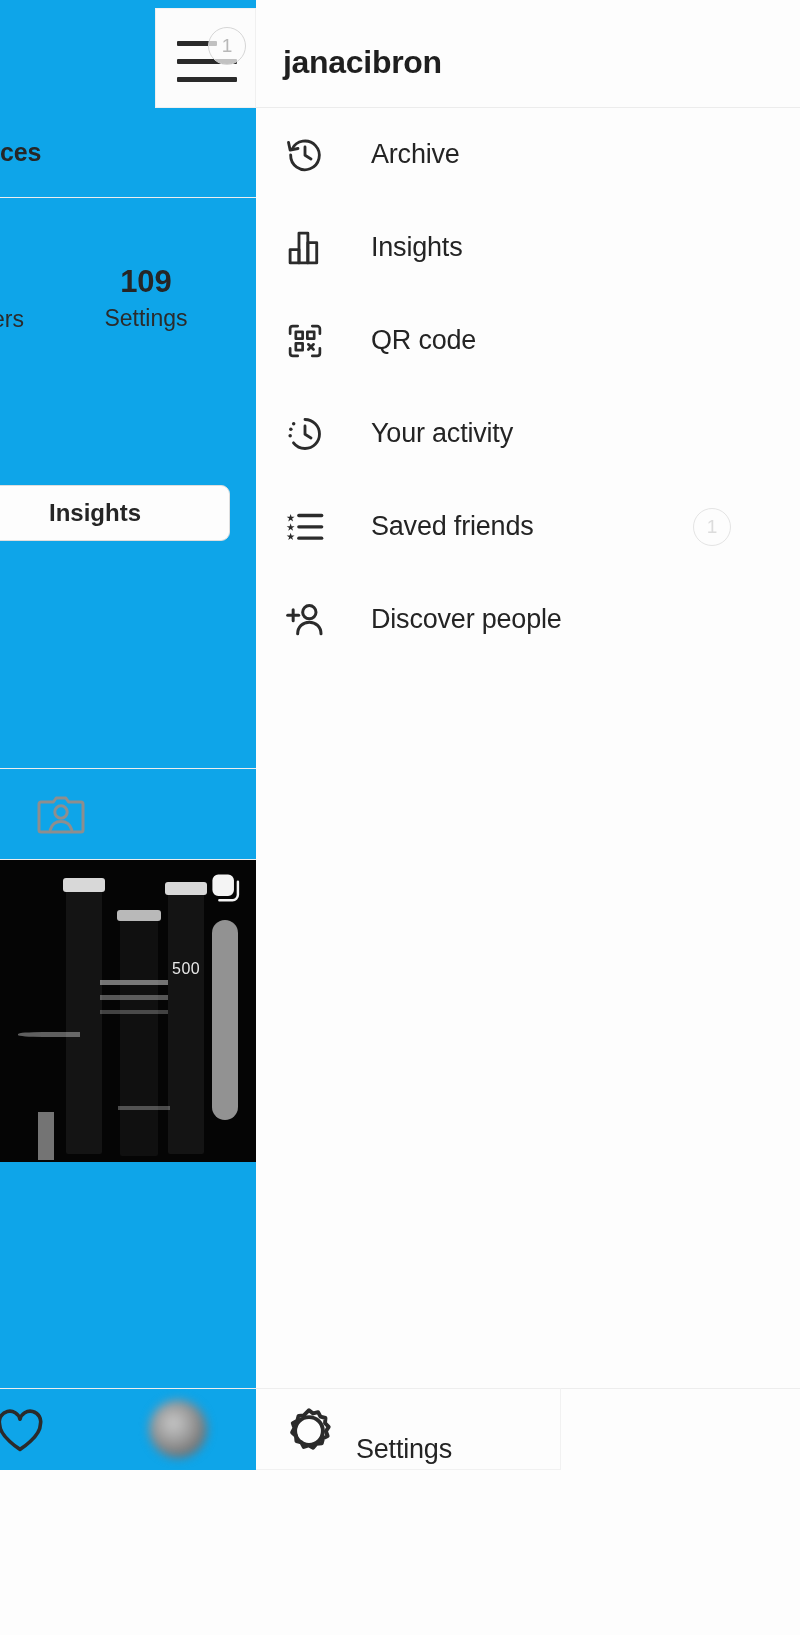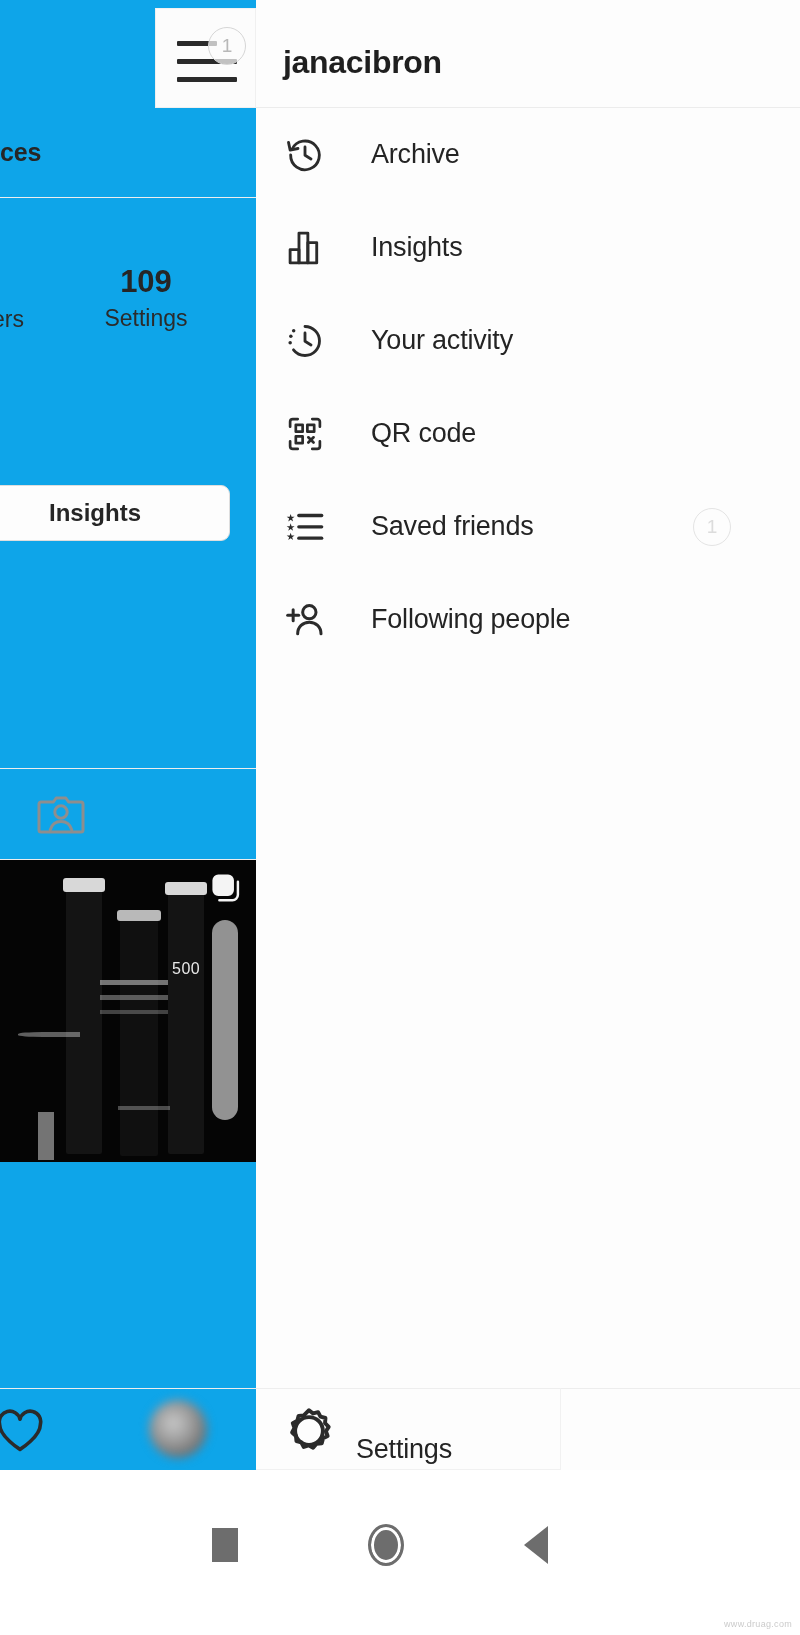--- a/index.html
+++ b/index.html
@@ -330,47 +330,47 @@
             <rect x="2.6" y="13" width="5.6" height="8.4"></rect>
             <rect x="8.2" y="2.6" width="5.6" height="18.8"></rect>
             <rect x="13.8" y="8.6" width="5.6" height="12.8"></rect>
           </svg>
         </span>
         <span class="menu-label">Insights</span>
       </div>
 
       <div class="menu-item">
         <span class="menu-icon">
-          <svg width="40" height="40" viewBox="0 0 24 24" fill="none" stroke="#2b2b2b" stroke-width="1.7" stroke-linecap="round" stroke-linejoin="round">
-            <path d="M12 3.3a8.7 8.7 0 0 1 0 17.4 8.7 8.7 0 0 1-6.9-3.4"></path>
-            <circle cx="3.5" cy="9.2" r="1.05" fill="#2b2b2b" stroke="none"></circle>
-            <circle cx="3.1" cy="13" r="1.05" fill="#2b2b2b" stroke="none"></circle>
-            <circle cx="5.2" cy="5.9" r="1.05" fill="#2b2b2b" stroke="none"></circle>
-            <polyline points="12,7.2 12,12.2 15.6,14.4"></polyline>
-          </svg>
-        </span>
-        <span class="menu-label">Your activity</span>
-      </div>
-
-      <div class="menu-item">
-        <span class="menu-icon">
           <svg width="38" height="38" viewBox="0 0 24 24" fill="none" stroke="#2b2b2b" stroke-width="1.7" stroke-linecap="round" stroke-linejoin="round">
             <path d="M2.6 7.4V4.3a1.7 1.7 0 0 1 1.7-1.7h3.1"></path>
             <path d="M16.6 2.6h3.1a1.7 1.7 0 0 1 1.7 1.7v3.1"></path>
             <path d="M21.4 16.6v3.1a1.7 1.7 0 0 1-1.7 1.7h-3.1"></path>
             <path d="M7.4 21.4H4.3a1.7 1.7 0 0 1-1.7-1.7v-3.1"></path>
             <rect x="6.2" y="6.2" width="4.3" height="4.3"></rect>
             <rect x="13.5" y="6.2" width="4.3" height="4.3"></rect>
             <rect x="6.2" y="13.5" width="4.3" height="4.3"></rect>
             <path d="M14.1 14.1l3.3 3.3M17.4 14.1l-3.3 3.3"></path>
           </svg>
         </span>
         <span class="menu-label">QR code</span>
       </div>
 
+      <div class="menu-item">
+        <span class="menu-icon">
+          <svg width="40" height="40" viewBox="0 0 24 24" fill="none" stroke="#2b2b2b" stroke-width="1.7" stroke-linecap="round" stroke-linejoin="round">
+            <path d="M12 3.3a8.7 8.7 0 0 1 0 17.4 8.7 8.7 0 0 1-6.9-3.4"></path>
+            <circle cx="3.5" cy="9.2" r="1.05" fill="#2b2b2b" stroke="none"></circle>
+            <circle cx="3.1" cy="13" r="1.05" fill="#2b2b2b" stroke="none"></circle>
+            <circle cx="5.2" cy="5.9" r="1.05" fill="#2b2b2b" stroke="none"></circle>
+            <polyline points="12,7.2 12,12.2 15.6,14.4"></polyline>
+          </svg>
+        </span>
+        <span class="menu-label">Your activity</span>
+      </div>
+
 
       <div class="menu-item">
         <span class="menu-icon">
           <svg width="40" height="40" viewBox="0 0 24 24" fill="none" stroke="#2b2b2b" stroke-width="2" stroke-linecap="round">
             <path d="M3.4 4.2l.55 1.7h1.8l-1.45 1.05.55 1.7-1.45-1.05-1.45 1.05.55-1.7L1 5.9h1.8z" fill="#2b2b2b" stroke="none"></path>
             <path d="M3.4 9.8l.55 1.7h1.8l-1.45 1.05.55 1.7-1.45-1.05-1.45 1.05.55-1.7L1 11.5h1.8z" fill="#2b2b2b" stroke="none"></path>
             <path d="M3.4 15.4l.55 1.7h1.8l-1.45 1.05.55 1.7-1.45-1.05-1.45 1.05.55-1.7L1 17.1h1.8z" fill="#2b2b2b" stroke="none"></path>
             <line x1="8.3" y1="5.1" x2="22" y2="5.1"></line>
             <line x1="8.3" y1="11.9" x2="22" y2="11.9"></line>
             <line x1="8.3" y1="18.7" x2="22" y2="18.7"></line>
@@ -384,21 +384,21 @@
 
       <div class="menu-item">
         <span class="menu-icon">
           <svg width="40" height="40" viewBox="0 0 24 24" fill="none" stroke="#2b2b2b" stroke-width="1.8" stroke-linecap="round" stroke-linejoin="round">
             <circle cx="14.6" cy="7.3" r="4"></circle>
             <path d="M7.6 20.3c0-4.2 3.1-7 7-7s7 2.8 7 7"></path>
             <line x1="1.6" y1="9.2" x2="8.2" y2="9.2"></line>
             <line x1="4.9" y1="5.9" x2="4.9" y2="12.5"></line>
           </svg>
         </span>
-        <span class="menu-label">Following people</span>
+        <span class="menu-label">Discover people</span>
       </div>
 
     </div>
   </div>
 
   <div id="bottom-bar">
     <div id="heart-icon">
       <svg width="52" height="48" viewBox="0 0 26 24" fill="none" stroke="#2b2b2b" stroke-width="1.8" stroke-linejoin="round">
         <path d="M13 21.2S2.8 14.9 2.8 8.6A5 5 0 0 1 13 6.1a5 5 0 0 1 10.2 2.5c0 6.3-10.2 12.6-10.2 12.6z"></path>
       </svg>
@@ -409,20 +409,14 @@
   <div id="settings-row">
     <span id="settings-icon">
       <svg width="52" height="52" viewBox="0 0 24 24" fill="none" stroke="#2b2b2b" stroke-width="1.8" stroke-linejoin="round">
         <path d="M12 2.4l1.9 1.5 2.3-.6 1.1 2.1 2.3.6-.2 2.4 1.7 1.7-1.3 2 .8 2.2-2.1 1.1-.6 2.3-2.4.2-1.6 1.8-2.1-1.1-2.2.8-1.1-2.1-2.3-.6-.2-2.4-1.8-1.6 1.1-2.1-.8-2.2 2.1-1.1.6-2.3 2.4-.2z"></path>
         <circle cx="12" cy="12" r="6.4"></circle>
       </svg>
     </span>
     <span id="settings-label">Settings</span>
   </div>
 
-  <div id="system-nav">
-    <div id="nav-square"></div>
-    <div id="nav-circle"></div>
-    <div id="nav-back"></div>
-    <span id="watermark">www.druag.com</span>
-  </div>
 
 </div>
 
 </body></html>

